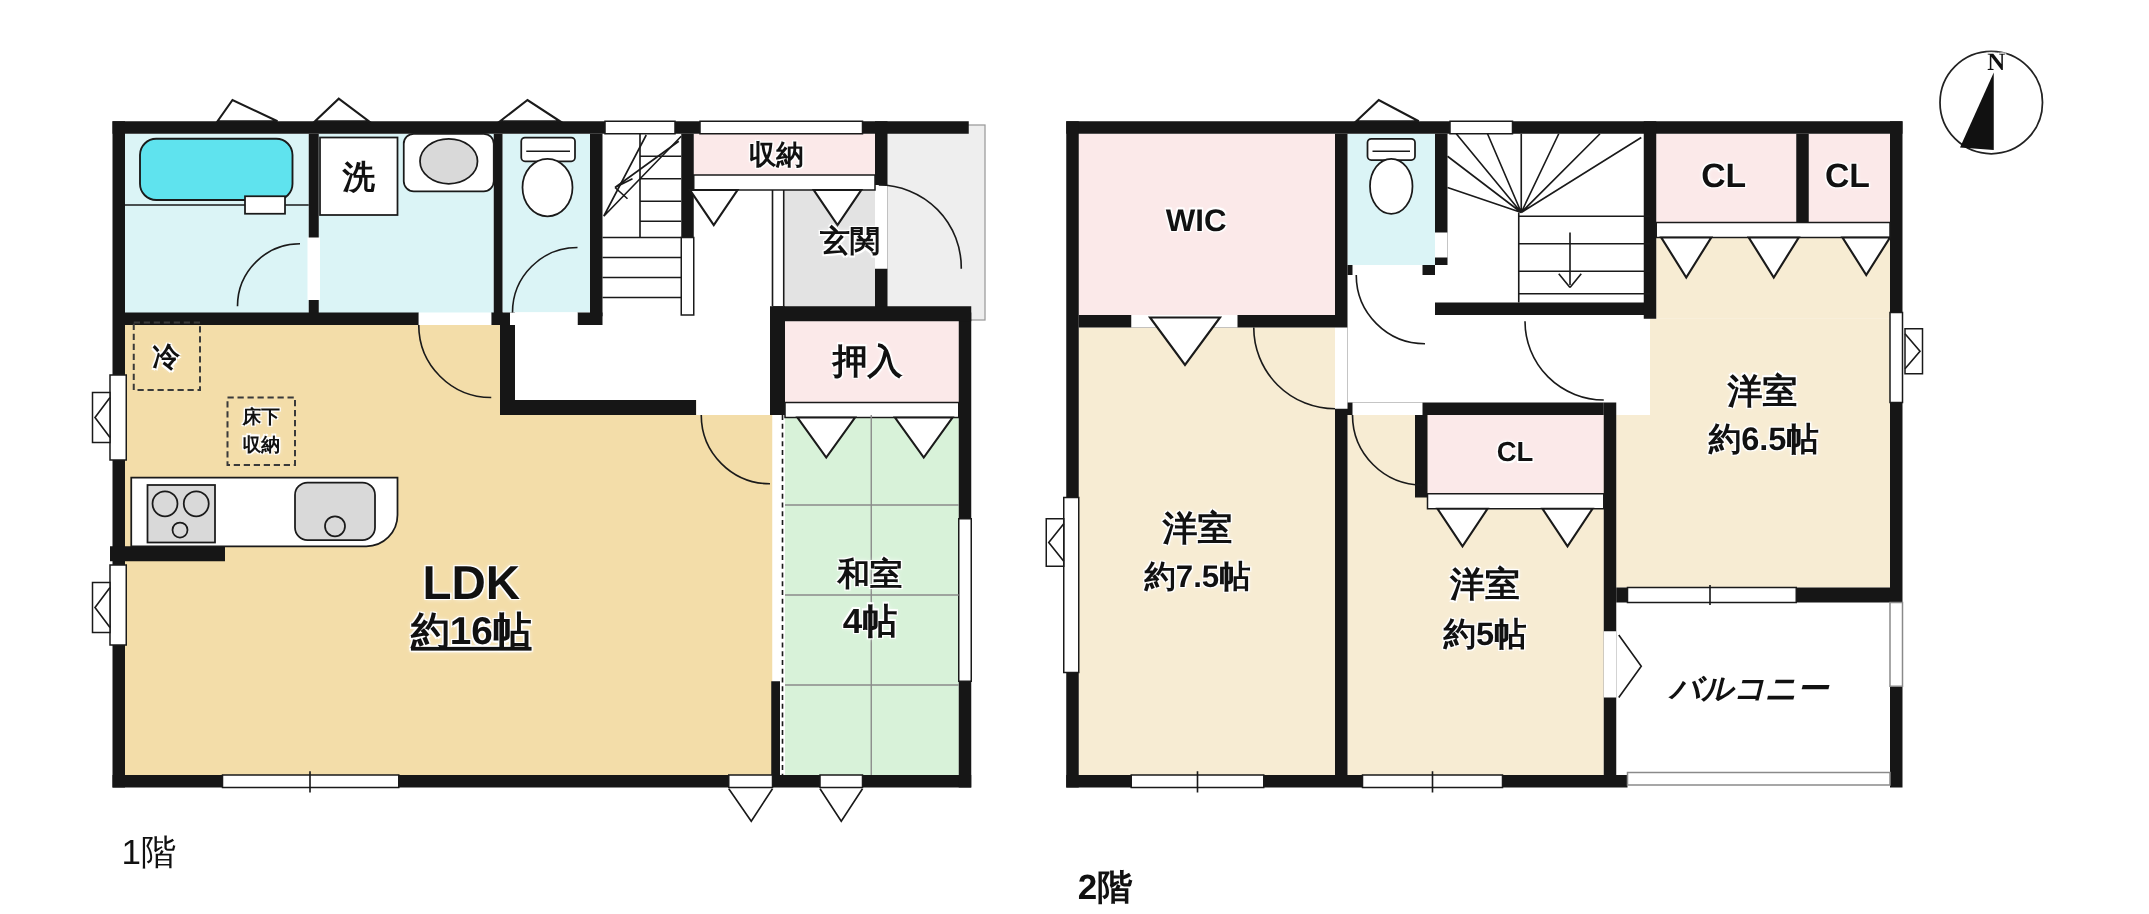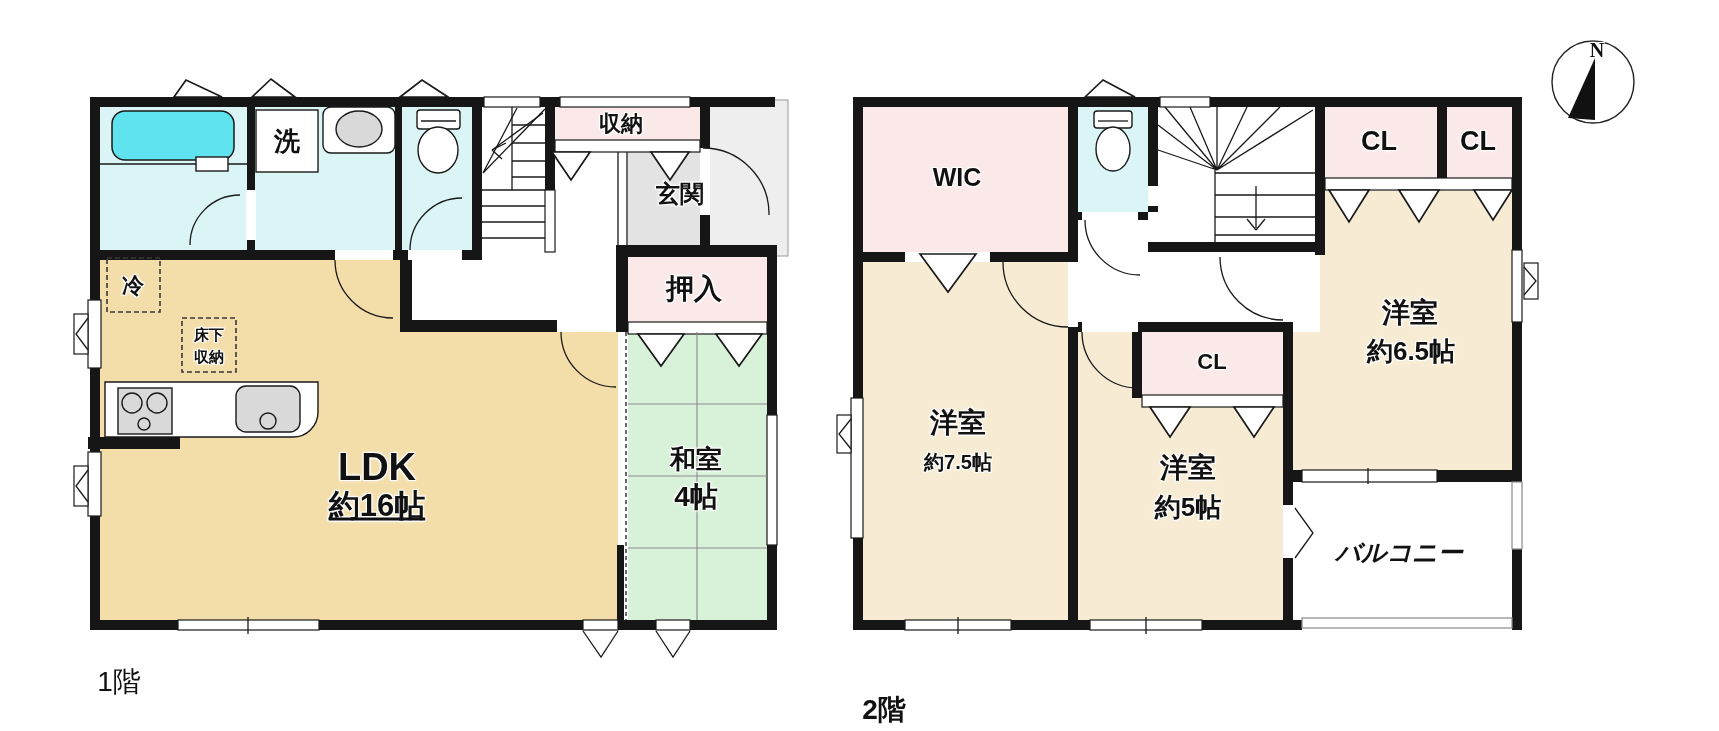--- a/index.html
+++ b/index.html
@@ -268,21 +268,21 @@
 <div class="lbl" style="left:133px;top:286px;font-size:22px;">冷</div>
 <div class="lbl" style="left:209px;top:334px;font-size:15px;">床下</div>
 <div class="lbl" style="left:209px;top:356px;font-size:15px;">収納</div>
 <div class="lbl" style="left:119px;top:682px;font-size:28px;font-weight:500;">1階</div>
 
 <div class="lbl" style="left:957px;top:177px;font-size:25px;">WIC</div>
 <div class="lbl" style="left:1379px;top:141px;font-size:27px;">CL</div>
 <div class="lbl" style="left:1478px;top:141px;font-size:27px;">CL</div>
 <div class="lbl" style="left:1212px;top:362px;font-size:22px;">CL</div>
 <div class="lbl" style="left:958px;top:423px;font-size:28px;">洋室</div>
-<div class="lbl" style="left:958px;top:462px;font-size:20px;">約7.5帖</div>
+<div class="lbl" style="left:958px;top:462px;font-size:25px;">約7.5帖</div>
 <div class="lbl" style="left:1188px;top:468px;font-size:28px;">洋室</div>
 <div class="lbl" style="left:1188px;top:507px;font-size:26px;">約5帖</div>
 <div class="lbl" style="left:1410px;top:313px;font-size:28px;">洋室</div>
 <div class="lbl" style="left:1411px;top:351px;font-size:26px;">約6.5帖</div>
 <div class="lbl" style="left:1399px;top:552px;font-size:25px;font-style:italic;">バルコニー</div>
 <div class="lbl" style="left:884px;top:682px;font-size:28px;font-weight:700;margin-top:28px;">2階</div>
 
 <div class="lbl serif" style="left:1597px;top:50px;font-size:20px;">N</div>
 
 </div>

